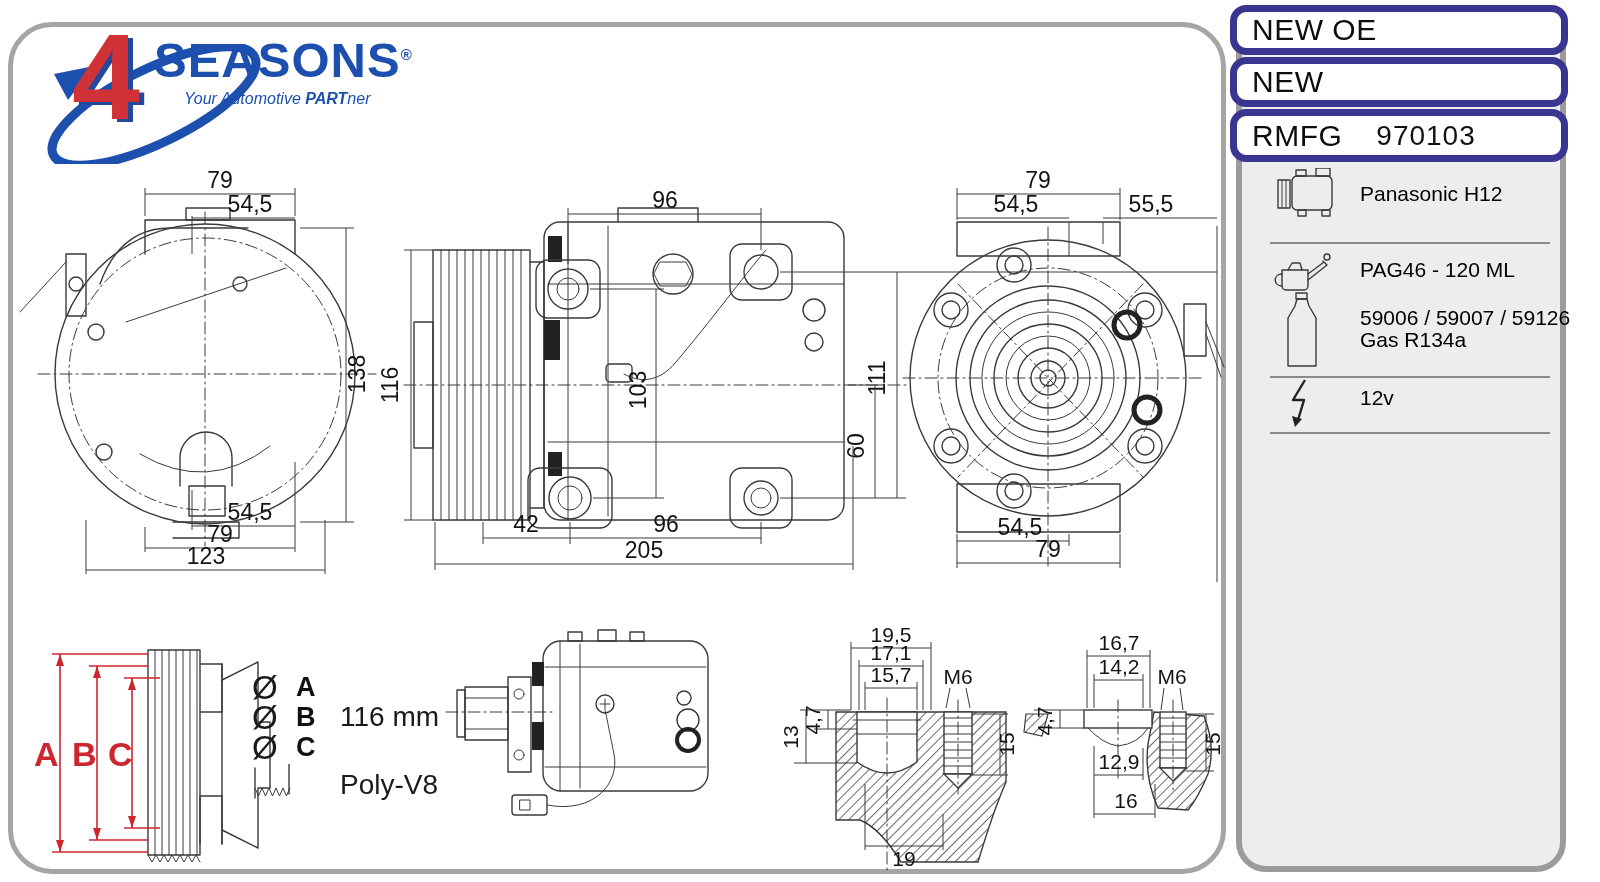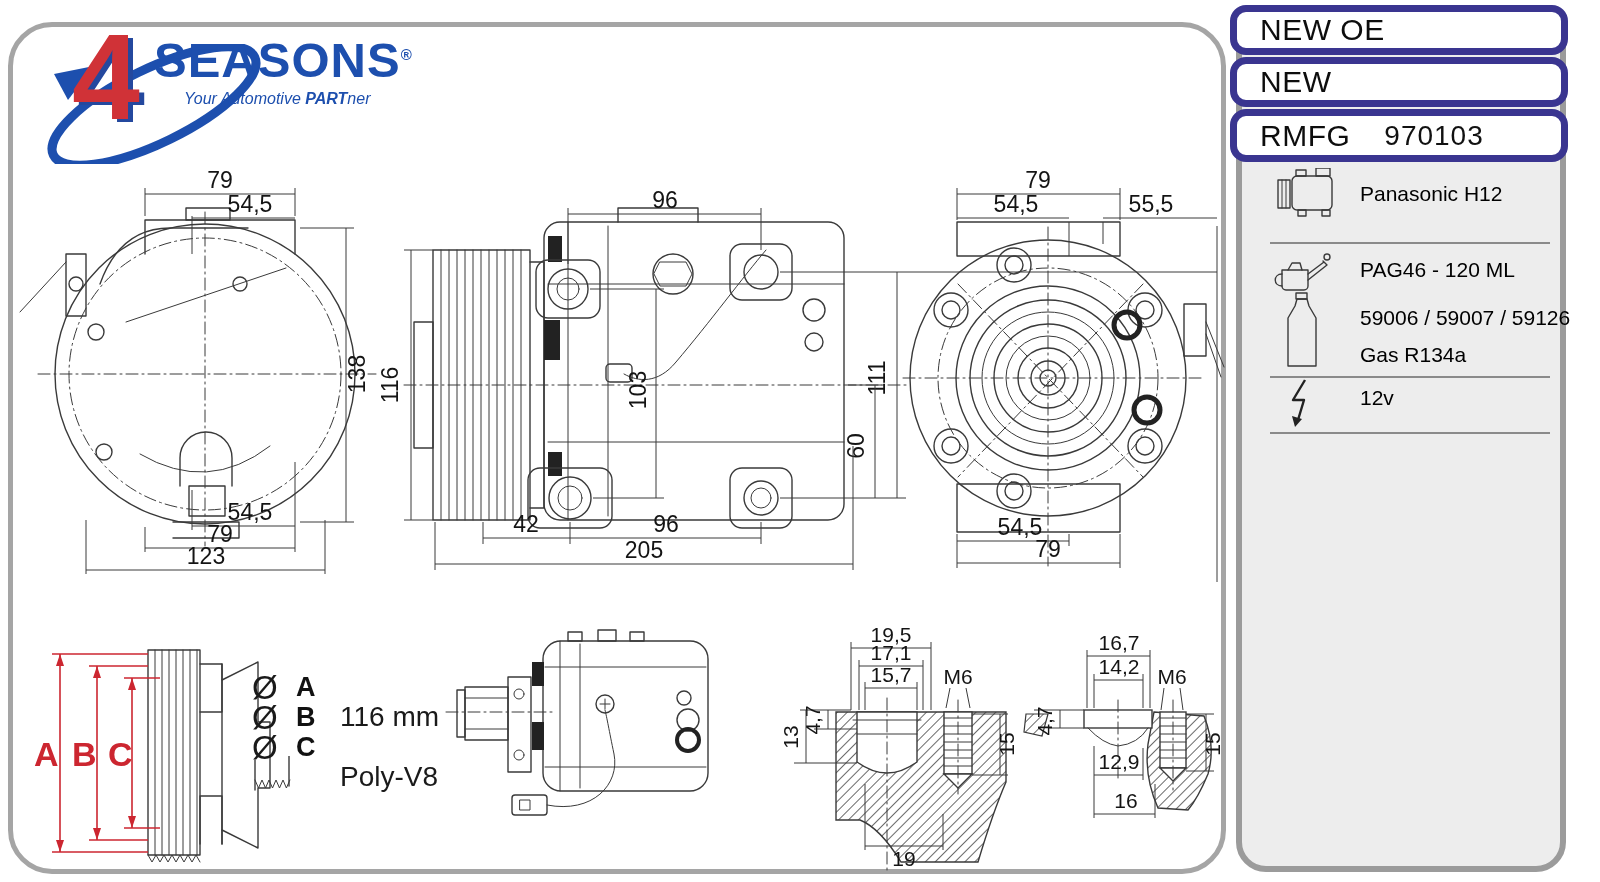--- a/index.html
+++ b/index.html
@@ -38,21 +38,21 @@
     border:6px solid #9b9b9b;border-radius:30px;box-sizing:border-box;background:#ededed;
   }
   .spec-icon{position:absolute;}
   .spec-label{position:absolute;font-size:21px;color:#000000;white-space:nowrap;}
   .divider{position:absolute;height:2px;background:#8a8a8a;width:280px;left:1270px;}
 
   
   .badge{
     position:absolute;left:1230px;width:338px;height:50px;background:#fff;
     border:7px solid #3a3590;border-radius:16px;box-sizing:border-box;
-    display:flex;align-items:center;padding-left:23px;
+    display:flex;align-items:center;padding-left:15px;
   }
   .badge .lbl{font-size:30px;color:#0d0d0d;letter-spacing:0.5px;}
   .badge .rmfg-num{font-size:28px;font-weight:normal;margin-left:34px;letter-spacing:1px;}
 
   
   .legend{position:absolute;left:252px;top:672px;width:210px;}
   .leg-row{display:flex;align-items:center;height:30px;margin-bottom:0px;}
   .leg-dia{font-size:33px;width:44px;color:#1a1a1a;line-height:1;}
   .leg-key{font-weight:bold;font-size:27px;width:44px;color:#111;}
   .leg-val{font-size:28px;color:#1a1a1a;white-space:nowrap;}
@@ -109,21 +109,21 @@
   <circle cx="59" cy="5" r="3" class="ln"></circle>
   <path class="ln" d="M14,22 c-9,0 -9,12 0,12"></path>
 </svg>
 <div class="spec-label" style="left:1360px;top:258px">PAG46 - 120 ML</div>
 
 <svg class="spec-icon" style="left:1283px;top:292px" width="40" height="76" viewBox="0 0 40 76">
   <rect x="13" y="1" width="11" height="6" class="ln"></rect>
   <path class="ln" d="M14,7 l-2,7 l-7,12 v48 h28 v-48 l-7,-12 l-2,-7 z"></path>
 </svg>
 <div class="spec-label" style="left:1360px;top:306px">59006 / 59007 / 59126</div>
-<div class="spec-label" style="left:1360px;top:343px">Gas R134a</div>
+<div class="spec-label" style="left:1360px;top:328px">Gas R134a</div>
 <div class="divider" style="top:376px"></div>
 
 <svg class="spec-icon" style="left:1288px;top:378px" width="26" height="50" viewBox="0 0 26 50">
   <path d="M17,2 L5,22 h11 L10,42" fill="none" stroke="#222" stroke-width="2.4" stroke-linejoin="round"></path>
   <polygon points="4,38 14,41 7,49" fill="#222"></polygon>
 </svg>
 <div class="spec-label" style="left:1360px;top:386px">12v</div>
 <div class="divider" style="top:432px"></div>
 
 <div class="badge" style="top:5px">
@@ -488,21 +488,21 @@
   <div class="leg-row">
     <span class="leg-dia">Ø</span>
     <span class="leg-key">B</span>
     <span class="leg-val">116 mm</span>
   </div>
   <div class="leg-row">
     <span class="leg-dia">Ø</span>
     <span class="leg-key">C</span>
     <span class="leg-val"></span>
   </div>
-  <div class="leg-row" style="">
+  <div class="leg-row" style="margin-top:8px">
     <span class="leg-belt">
       <svg width="40" height="38" viewBox="0 0 40 38">
         <path class="ln" d="M3,4 V34 M37,0 V30"></path>
         <path class="ln thin" d="M3,24 l3.5,8 3.5,-8 3.5,8 3.5,-8 3.5,8 3.5,-8 3.5,8 3.5,-8 3.4,8 3.5,-8"></path>
       </svg>
     </span>
     <span class="leg-key"></span>
     <span class="leg-val">Poly-V8</span>
   </div>
 </div>

